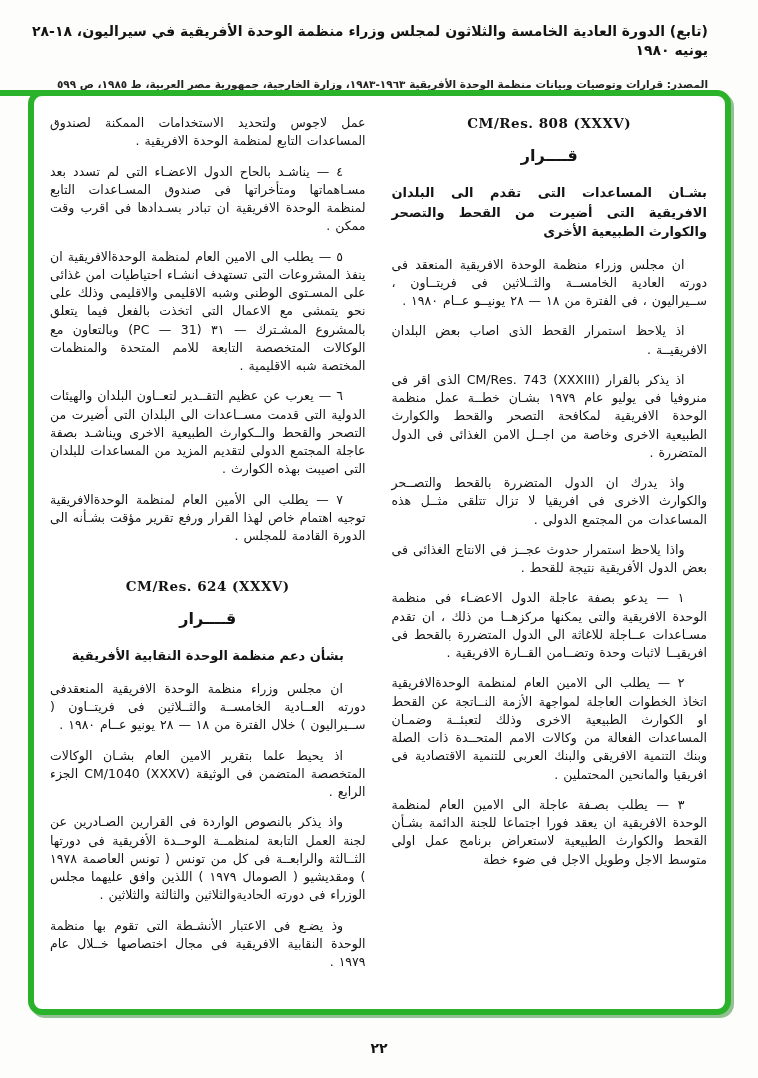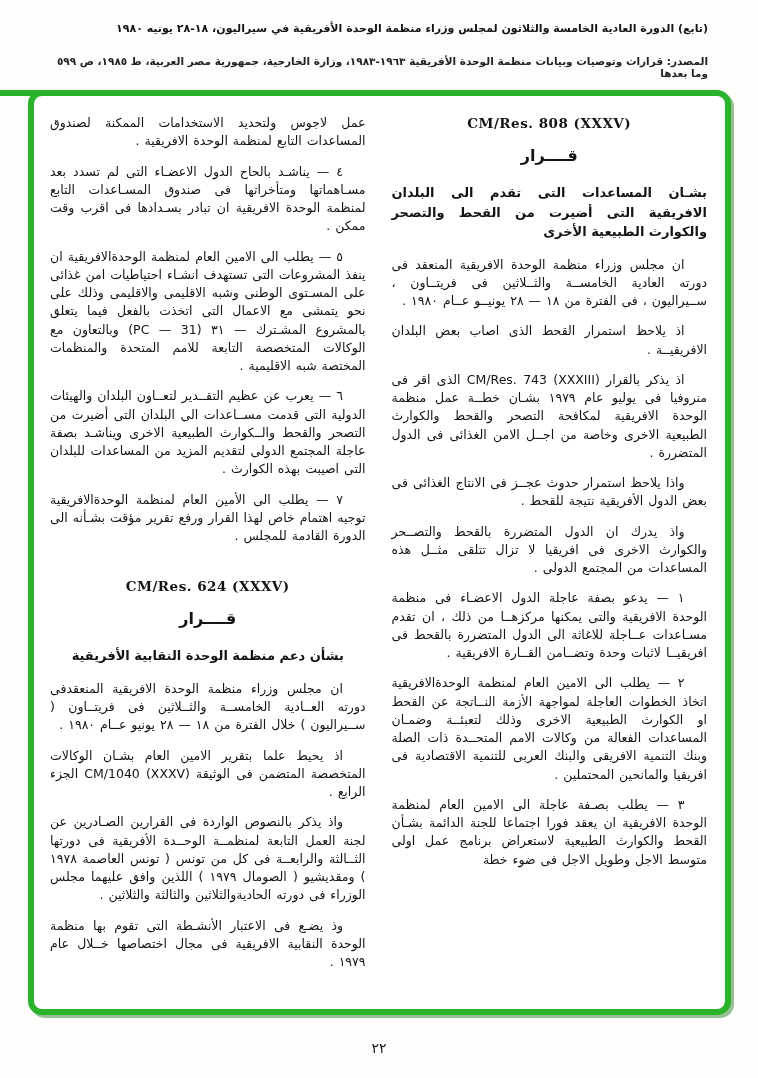--- a/index.html
+++ b/index.html
@@ -10,21 +10,21 @@
     color:#141414;
     position:relative;
     overflow:hidden;
   }
   
   .page-header{
     position:absolute;top:22px;right:50px;left:30px;
     direction:rtl;text-align:right;
   }
   .hdr-line1{
-    font-size:11px;font-weight:bold;letter-spacing:0;line-height:1.35;
+    font-size:14px;font-weight:bold;letter-spacing:0;line-height:1.35;
   }
   .hdr-line2{
     font-size:10.5px;font-weight:bold;margin-top:18px;margin-left:8px;
     color:#222;
   }
   
   .top-rule{
     position:absolute;top:90px;left:0;width:44px;height:6px;
     background:#2ab32a;
   }
@@ -63,21 +63,21 @@
   .subject.centered{text-align:center;}
   .para{
     text-align:justify;text-indent:1.8em;
     margin:4px 0 12px 0;
     word-spacing:1px;
   }
   .spacer-lg{height:16px;}
   
   .page-number{
     position:absolute;bottom:22px;left:0;right:0;
-    text-align:center;font-size:14px;font-weight:normal;
+    text-align:center;font-size:14px;font-weight:bold;
     letter-spacing:6px;
   }
 </style>
 </head>
 <body>
 
 <div class="page-header">
   <div class="hdr-line1">(تابع) الدورة العادية الخامسة والثلاثون لمجلس وزراء منظمة الوحدة الأفريقية في سيراليون، ١٨-٢٨ يونيه ١٩٨٠</div>
   <div class="hdr-line2">المصدر: قرارات وتوصيات وبيانات منظمة الوحدة الأفريقية ١٩٦٣-١٩٨٣، وزارة الخارجية، جمهورية مصر العربية، ط ١٩٨٥، ص ٥٩٩ وما بعدها</div>
 </div>
@@ -87,22 +87,22 @@
 <div class="content-frame">
   <div class="columns">
 
     <div class="col">
       <div class="res-code">CM/Res. 808 (XXXV)</div>
       <div class="decision-word">قــــرار</div>
       <div class="subject">بشـان المساعدات التى تقدم الى البلدان الافريقية التى أضيرت من القحط والتصحر والكوارث الطبيعية الأخرى</div>
       <p class="para">ان مجلس وزراء منظمة الوحدة الافريقية المنعقد فى دورته العادية الخامســة والثــلاثين فى فريتــاون ، ســيراليون ، فى الفترة من ١٨ — ٢٨ يونيــو عــام ١٩٨٠ .</p>
       <p class="para">اذ يلاحظ استمرار القحط الذى اصاب بعض البلدان الافريقيــة .</p>
       <p class="para">اذ يذكر بالقرار CM/Res. 743 (XXXIII)‎ الذى اقر فى منروفيا فى يوليو عام ١٩٧٩ بشـان خطــة عمل منظمة الوحدة الافريقية لمكافحة التصحر والقحط والكوارث الطبيعية الاخرى وخاصة من اجــل الامن الغذائى فى الدول المتضررة .</p>
+      <p class="para">واذ يدرك ان الدول المتضررة بالقحط والتصــحر والكوارث الاخرى فى افريقيا لا تزال تتلقى مثــل هذه المساعدات من المجتمع الدولى .</p>
       <p class="para">واذا يلاحظ استمرار حدوث عجــز فى الانتاج الغذائى فى بعض الدول الأفريقية نتيجة للقحط .</p>
-      <p class="para">واذ يدرك ان الدول المتضررة بالقحط والتصــحر والكوارث الاخرى فى افريقيا لا تزال تتلقى مثــل هذه المساعدات من المجتمع الدولى .</p>
       <p class="para">١ — يدعو بصفة عاجلة الدول الاعضـاء فى منظمة الوحدة الافريقية والتى يمكنها مركزهــا من ذلك ، ان تقدم مسـاعدات عــاجلة للاغاثة الى الدول المتضررة بالقحط فى افريقيــا لاثبات وحدة وتضــامن القــارة الافريقية .</p>
       <p class="para">٢ — يطلب الى الامين العام لمنظمة الوحدةالافريقية اتخاذ الخطوات العاجلة لمواجهة الأزمة النــاتجة عن القحط او الكوارث الطبيعية الاخرى وذلك لتعبئــة وضمـان المساعدات الفعالة من وكالات الامم المتحــدة ذات الصلة وبنك التنمية الافريقى والبنك العربى للتنمية الاقتصادية فى افريقيا والمانحين المحتملين .</p>
       <p class="para">٣ — يطلب بصـفة عاجلة الى الامين العام لمنظمة الوحدة الافريقية ان يعقد فورا اجتماعا للجنة الدائمة بشـأن القحط والكوارث الطبيعية لاستعراض برنامج عمل اولى متوسط الاجل وطويل الاجل فى ضوء خطة</p>
     </div>
 
     <div class="col">
       <p class="para" style="text-indent:0">عمل لاجوس ولتحديد الاستخدامات الممكنة لصندوق المساعدات التابع لمنظمة الوحدة الافريقية .</p>
       <p class="para">٤ — يناشـد بالحاح الدول الاعضـاء التى لم تسدد بعد مسـاهماتها ومتأخراتها فى صندوق المسـاعدات التابع لمنظمة الوحدة الافريقية ان تبادر بسـدادها فى اقرب وقت ممكن .</p>
       <p class="para">٥ — يطلب الى الامين العام لمنظمة الوحدةالافريقية ان ينفذ المشروعات التى تستهدف انشـاء احتياطيات امن غذائى على المسـتوى الوطنى وشبه الاقليمى والاقليمى وذلك على نحو يتمشى مع الاعمال التى اتخذت بالفعل فيما يتعلق بالمشروع المشـترك — ٣١ (PC — 31) وبالتعاون مع الوكالات المتخصصة التابعة للامم المتحدة والمنظمات المختصة شبه الاقليمية .</p>
       <p class="para">٦ — يعرب عن عظيم التقــدير لتعــاون البلدان والهيئات الدولية التى قدمت مســاعدات الى البلدان التى أضيرت من التصحر والقحط والــكوارث الطبيعية الاخرى ويناشـد بصفة عاجلة المجتمع الدولى لتقديم المزيد من المساعدات للبلدان التى اصيبت بهذه الكوارث .</p>

